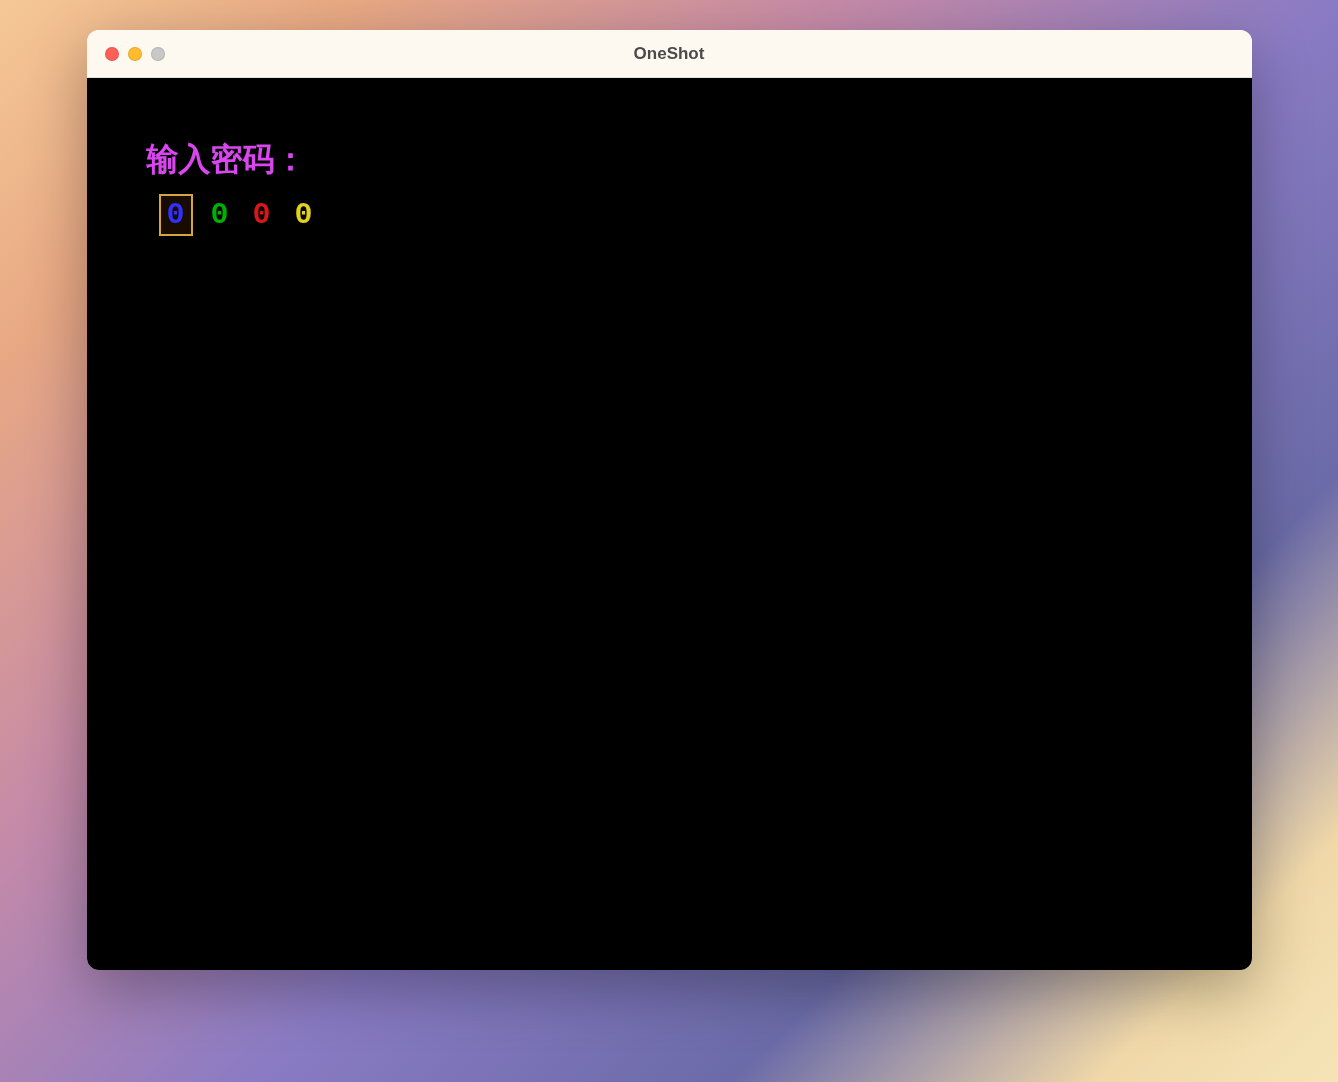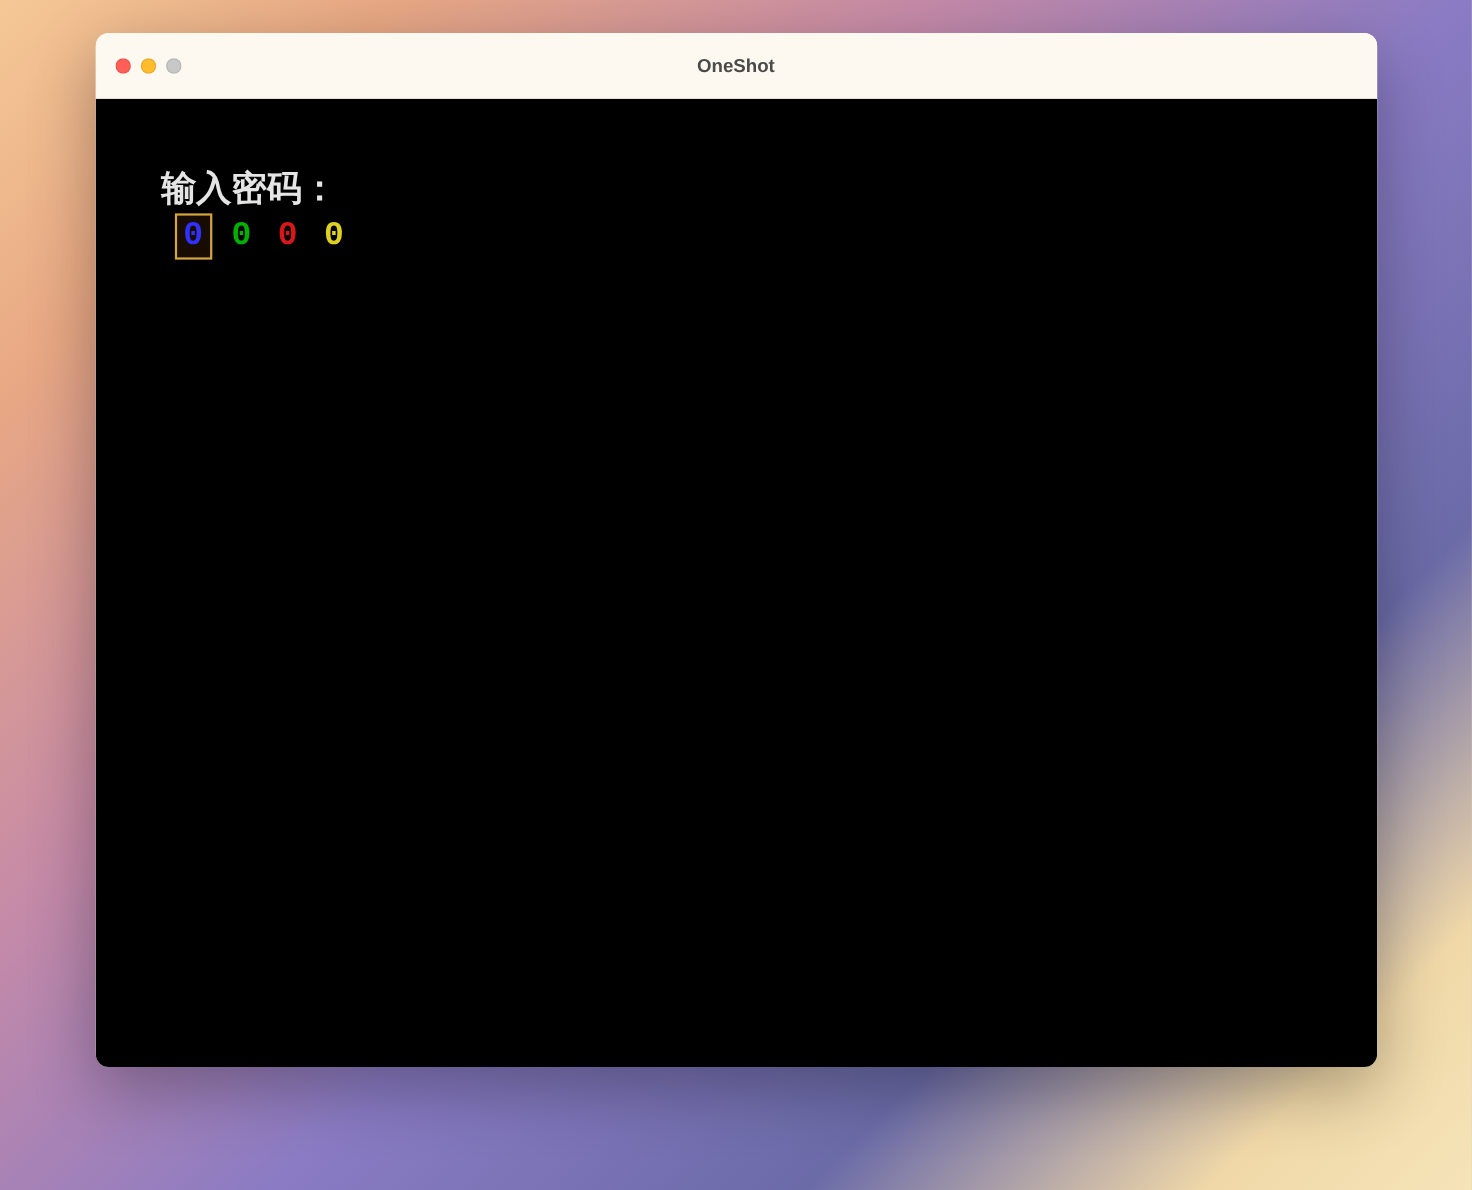--- a/index.html
+++ b/index.html
@@ -25,21 +25,21 @@
       height: 940px;
       background: #fdf9f0;
       border-radius: 12px;
       box-shadow: 0 20px 60px rgba(0,0,0,0.3);
       display: flex;
       flex-direction: column;
       overflow: hidden;
     }
 
     .titlebar {
-      height: 60px;
+      height: 48px;
       background: #fdf9f0;
       display: flex;
       align-items: center;
       position: relative;
       border-bottom: 1px solid #e5e0d5;
       flex-shrink: 0;
     }
 
     .traffic-lights {
       display: flex;
@@ -68,24 +68,25 @@
     }
 
     .game-area {
       flex: 1;
       background: #000000;
       position: relative;
       padding: 60px 60px;
     }
 
     .prompt-text {
-      color: #e5e5e5;
+      color: #d946ef;
       font-size: 32px;
       font-weight: bold;
       font-family: "Microsoft YaHei", "PingFang SC", sans-serif;
+      margin-bottom: 12px;
     }
 
     .digits-row {
       display: flex;
       gap: 12px;
       padding-left: 12px;
       align-items: center;
     }
 
     .digit {

